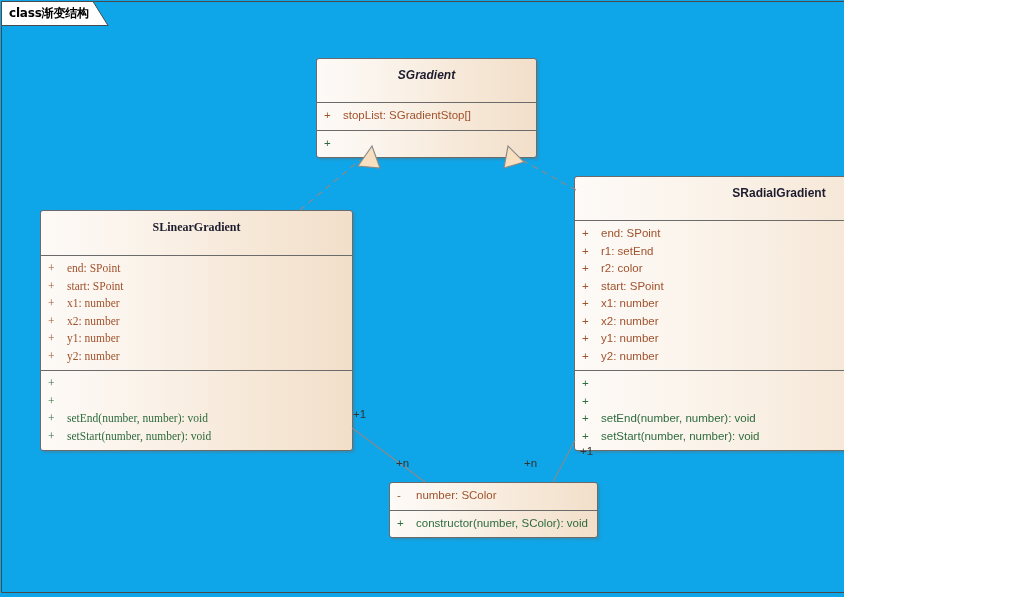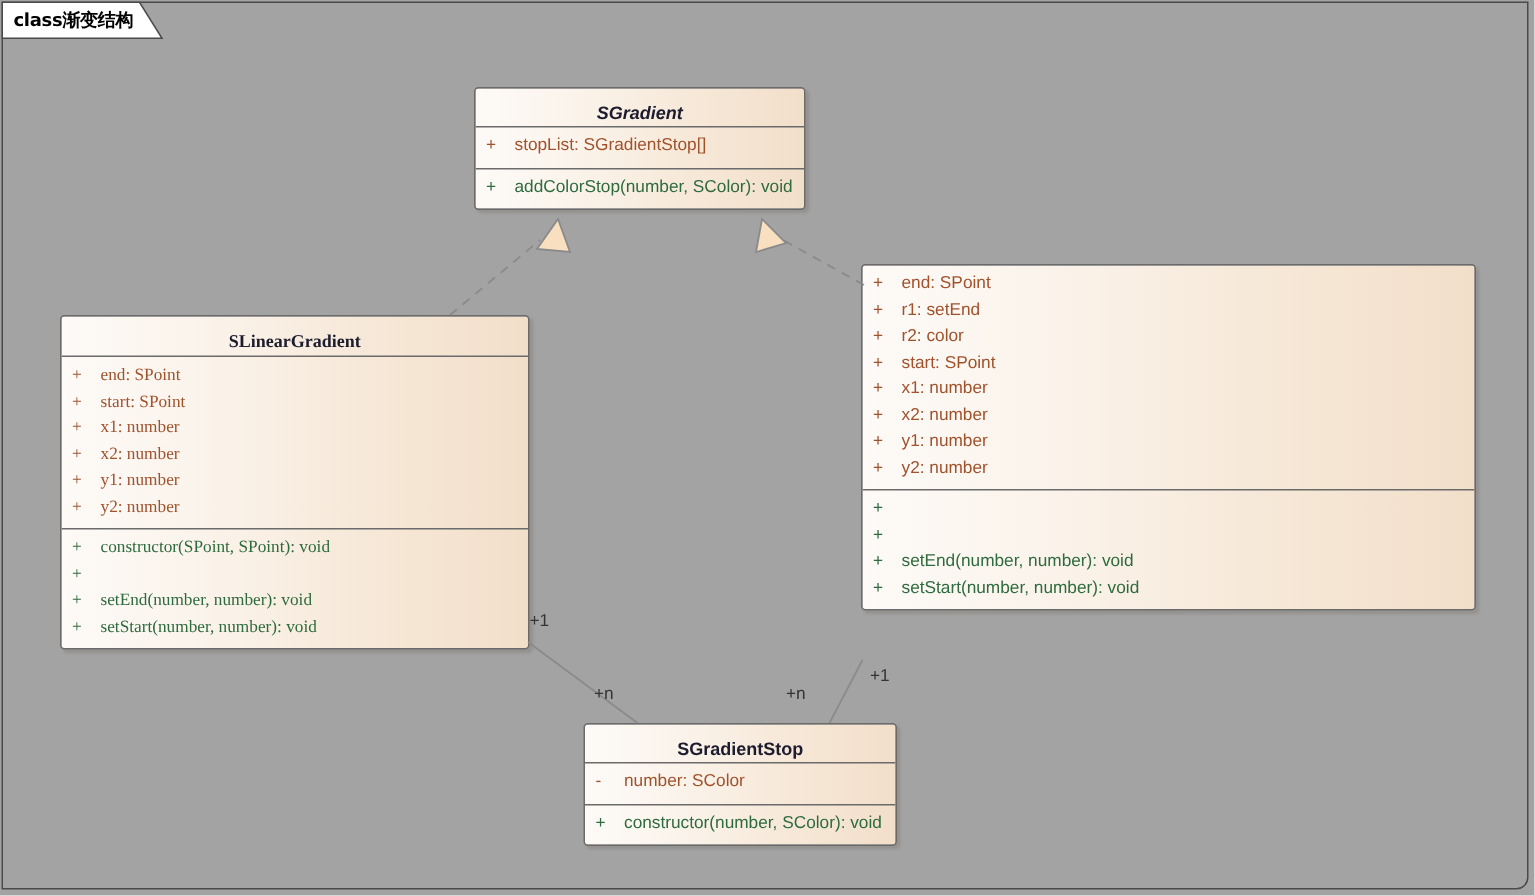--- a/index.html
+++ b/index.html
@@ -5,23 +5,23 @@
   html, body {
     margin: 0;
     padding: 0;
     background: #ffffff;
   }
   body {
     font-family: "Liberation Sans", "DejaVu Sans", sans-serif;
   }
   #canvas {
     position: relative;
-    width: 1023px;
+    width: 844px;
     height: 597px;
-    background: #a3a3a3;
+    background: #0ea5e9;
     overflow: hidden;
   }
   
   #frame {
     position: absolute;
     left: 1px;
     top: 1px;
     width: 1018px;
     height: 592px;
     border: 1px solid #4a4a4a;
@@ -64,21 +64,21 @@
     border-radius: 3px;
     background: linear-gradient(to right, #fdfaf7 0%, #fbf4ec 28%, #f6e7d6 70%, #f2dfca 100%);
     box-shadow: 2px 2px 2px rgba(110, 100, 90, 0.28);
     overflow: hidden;
   }
   .uml-class .cls-header {
     text-align: center;
     font-size: 12px;
     font-weight: bold;
     color: #1c1c2e;
-    padding: 9px 6px 2px 6px;
+    padding: 9px 6px 20px 6px;
     border-bottom: 1px solid #6b6b6b;
     white-space: nowrap;
   }
   .uml-class.abstract .cls-header {
     font-style: italic;
   }
   .uml-class .cls-section {
     border-bottom: 1px solid #6b6b6b;
     padding: 4px 0 5px 0;
   }
@@ -175,21 +175,20 @@
     <div class="cls-header">SGradient</div>
     <div class="cls-section attrs">
       <div class="member">
         <span class="vis">+</span>
         <span class="txt">stopList: SGradientStop[]</span>
       </div>
     </div>
     <div class="cls-section ops last">
       <div class="member">
         <span class="vis">+</span>
-        <span class="txt">addColorStop(number, SColor): void</span>
       </div>
     </div>
   </div>
 
   <div class="uml-class" id="cls-slinear">
     <div class="cls-header">SLinearGradient</div>
     <div class="cls-section attrs">
       <div class="member">
         <span class="vis">+</span>
         <span class="txt">end: SPoint</span>
@@ -211,37 +210,37 @@
         <span class="txt">y1: number</span>
       </div>
       <div class="member">
         <span class="vis">+</span>
         <span class="txt">y2: number</span>
       </div>
     </div>
     <div class="cls-section ops last">
       <div class="member">
         <span class="vis">+</span>
-        <span class="txt">constructor(SPoint, SPoint): void</span>
       </div>
       <div class="member">
         <span class="vis">+</span>
       </div>
       <div class="member">
         <span class="vis">+</span>
         <span class="txt">setEnd(number, number): void</span>
       </div>
       <div class="member">
         <span class="vis">+</span>
         <span class="txt">setStart(number, number): void</span>
       </div>
     </div>
   </div>
 
   <div class="uml-class" id="cls-sradial">
+    <div class="cls-header">SRadialGradient</div>
     <div class="cls-section attrs">
       <div class="member">
         <span class="vis">+</span>
         <span class="txt">end: SPoint</span>
       </div>
       <div class="member">
         <span class="vis">+</span>
         <span class="txt">r1: setEnd</span>
       </div>
       <div class="member">
@@ -281,21 +280,20 @@
         <span class="txt">setEnd(number, number): void</span>
       </div>
       <div class="member">
         <span class="vis">+</span>
         <span class="txt">setStart(number, number): void</span>
       </div>
     </div>
   </div>
 
   <div class="uml-class" id="cls-sgradientstop">
-    <div class="cls-header">SGradientStop</div>
     <div class="cls-section attrs">
       <div class="member">
         <span class="vis">-</span>
         <span class="txt">number: SColor</span>
       </div>
     </div>
     <div class="cls-section ops last">
       <div class="member">
         <span class="vis">+</span>
         <span class="txt">constructor(number, SColor): void</span>

